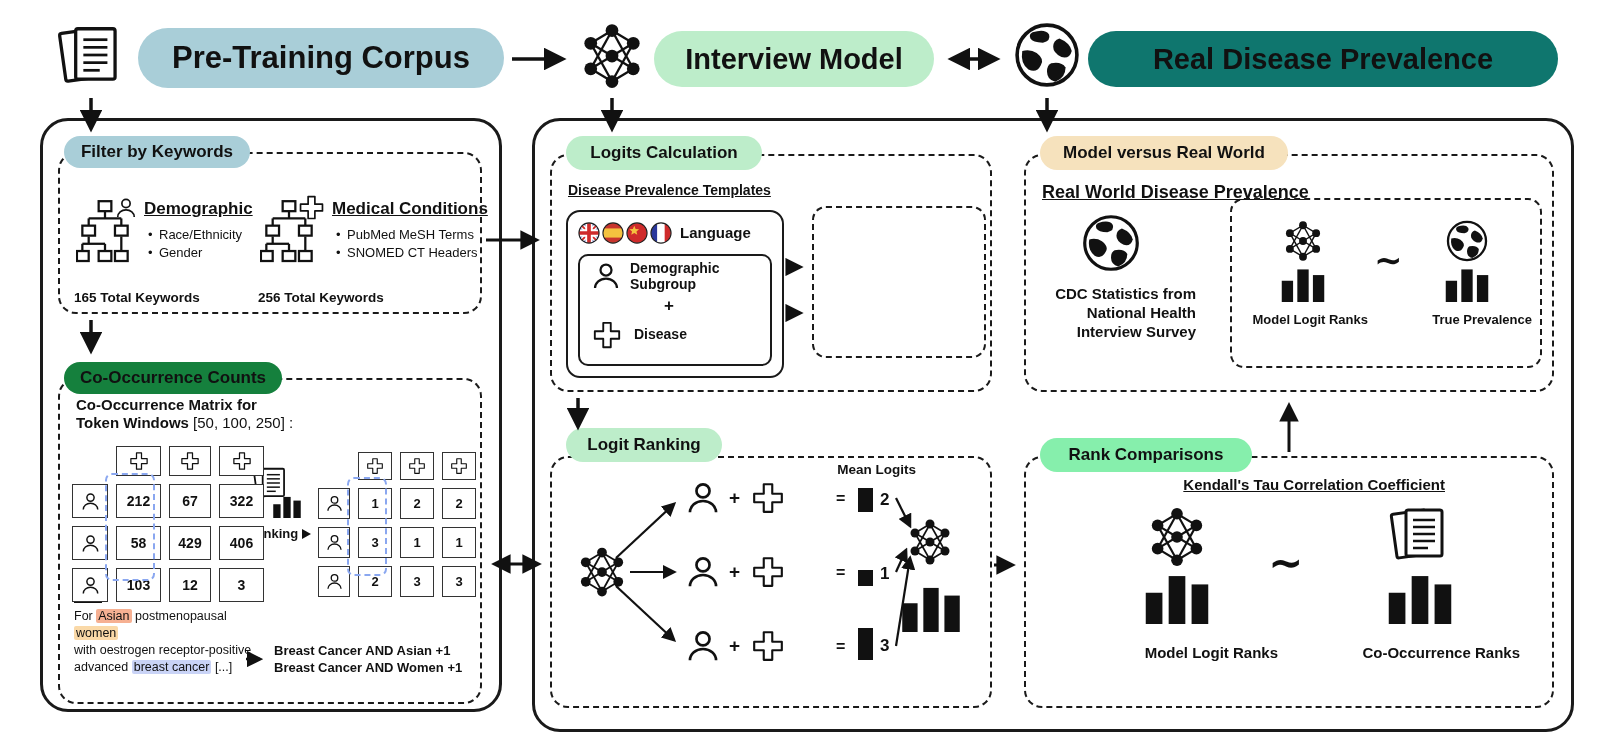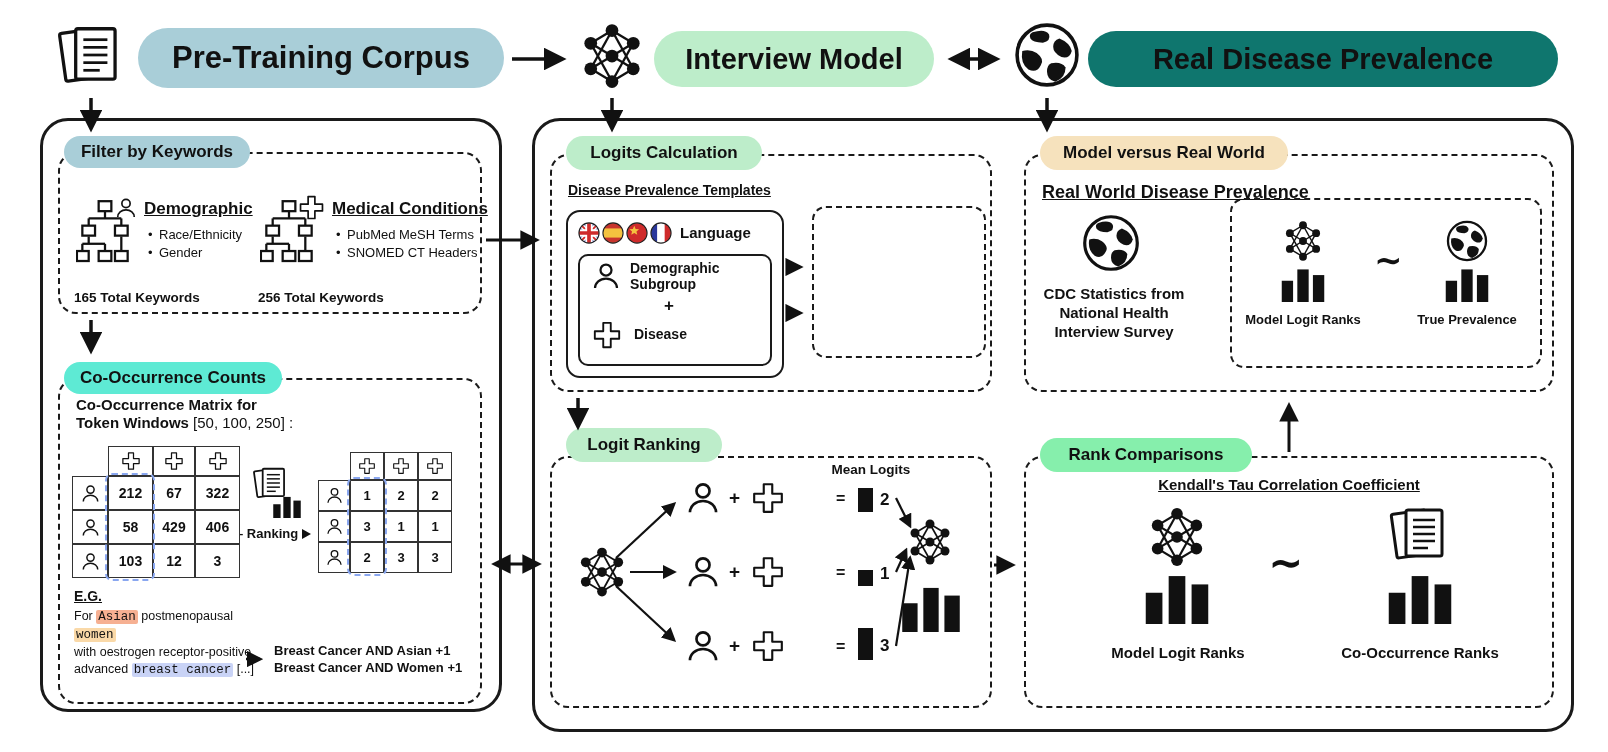--- a/index.html
+++ b/index.html
@@ -5,30 +5,30 @@
   * { margin:0; padding:0; box-sizing:border-box; }
   body { width:1608px; height:752px; font-family:"Liberation Sans","DejaVu Sans",sans-serif; background:#fff; color:#111; }
   .canvas { position:relative; width:1608px; height:752px; background:#fff; overflow:hidden; }
   .abs { position:absolute; }
   .pill { position:absolute; display:flex; align-items:center; justify-content:center; font-weight:700; border-radius:999px; z-index:3; }
   .panel { position:absolute; border:3px solid #1a1a1a; border-radius:28px; z-index:1; }
   .dashed { position:absolute; border:2px dashed #1a1a1a; border-radius:18px; z-index:1; }
   .solidbox { position:absolute; border:2px solid #1a1a1a; border-radius:14px; background:#fff; }
   .b { font-weight:700; }
   .u { text-decoration:underline; }
-  .ctr { text-align:center; }
+  .ctr { text-align:right; }
   .arr { position:absolute; overflow:visible; z-index:4; }
   .ic { display:block; }
-  .matrix { position:absolute; display:grid; z-index:2; }
+  .matrix { position:absolute; display:grid; z-index:2;gap:8px; }
   .mcell { border:1px solid #333; display:flex; align-items:center; justify-content:center; font-weight:700; background:#fff; }
   .mcorner { border:none; }
   .colhl { position:absolute; border:2px dashed #8aa7f0; border-radius:7px; z-index:5; pointer-events:none; }
   .bullet { position:relative; padding-left:11px; }
   .bullet::before { content:"•"; position:absolute; left:0; }
-  .hl { padding:0 2px; border-radius:2px;font-family:Liberation Mono, monospace; }
+  .hl { padding:0 2px; border-radius:2px; }
   .tri-right { width:0; height:0; border-left:9px solid #111; border-top:5px solid transparent; border-bottom:5px solid transparent; display:inline-block; }
   .minibar { position:absolute; background:#111; z-index:2; }
   .formula { display:flex; align-items:center; gap:3px; font-family:"DejaVu Serif",serif; font-style:italic; font-size:12px; }
   .formula sup, .formula sub { font-size:8px; }
   .frac { display:inline-flex; flex-direction:column; align-items:center; line-height:1.1; font-size:11px; }
   .frac > :first-child { border-bottom:1px solid #111; padding:0 4px; }
   .sum { display:inline-flex; flex-direction:column; align-items:center; line-height:1; }
   .sigma { font-size:16px; font-style:normal; }
   .sumsub { font-size:8px; }
   .tilde { position:absolute; font-weight:700; z-index:2; }
@@ -225,21 +225,21 @@
   <div class="abs" style="left:336px;top:226px;font-size:13px;line-height:18px">
     <div class="bullet">PubMed MeSH Terms</div>
     <div class="bullet">SNOMED CT Headers</div>
   </div>
   <div class="abs b" style="left:258px;top:290px;font-size:13.5px">256 Total Keywords</div>
 
   <svg class="arr" style="left:83px;top:318px" width="16" height="46">
     <line x1="8" y1="2" x2="8" y2="32" stroke="#111" stroke-width="3.5" marker-end="url(#ah)"></line>
   </svg>
 
-  <div class="pill" style="left: 64px; top: 362px; width: 218px; height: 32px; font-size: 17px; background: #5eead4;">
+  <div class="pill" style="left: 64px; top: 362px; width: 218px; height: 32px; font-size: 17px; background: #15803d;">
     <span>Co-Occurrence Counts</span>
   </div>
   <div class="dashed" style="left:58px;top:378px;width:424px;height:326px"></div>
 
   <div class="abs b" style="left:76px;top:396px;font-size:15px">Co-Occurrence Matrix for</div>
   <div class="abs" style="left:76px;top:414px;font-size:15px">
     <span class="b">Token Windows</span><span> [50, 100, 250] :</span>
   </div>
 
   <div class="matrix" style="left:72px;top:446px;grid-template-columns:36px 45px 42px 45px;grid-template-rows:30px 34px 34px 34px;font-size:14px">

